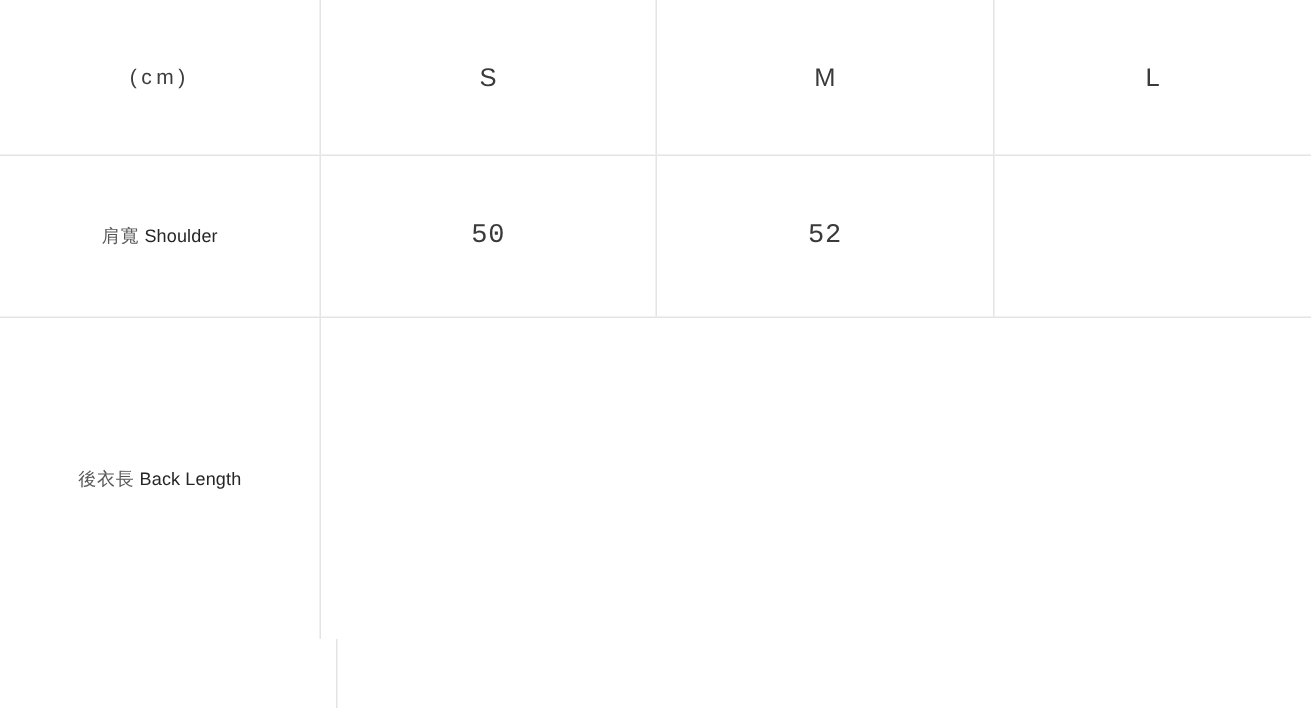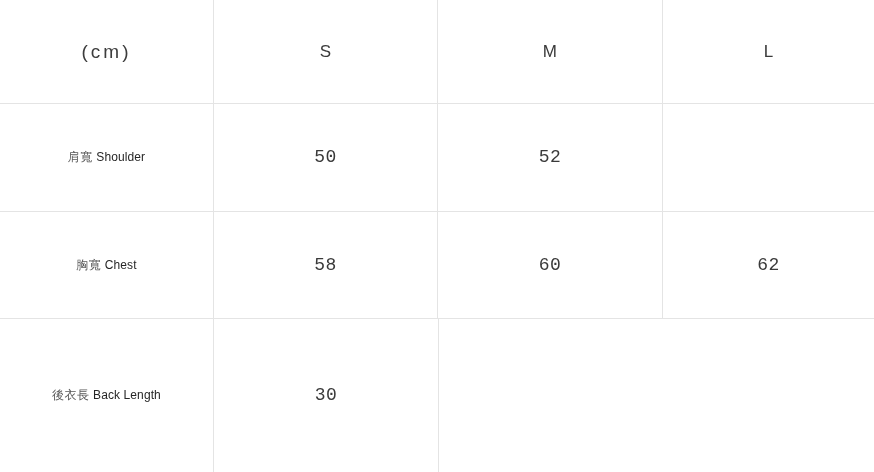--- a/index.html
+++ b/index.html
@@ -26,21 +26,21 @@
 
   .chart-row {
     display: flex;
     width: 100%;
     box-sizing: border-box;
     border-bottom: 1px solid #e4e4e4;
   }
   .chart-row.row-header { height: 104px; }
   .chart-row.row-1      { height: 108px; }
   .chart-row.row-2      { height: 107px; }
-  .chart-row.row-3      { height: 153px; border-bottom: none; }
+  .chart-row.row-3      { height: 153px; border-bottom: none; flex-direction: column; }
 
   .cell {
     box-sizing: border-box;
     display: flex;
     align-items: center;
     justify-content: center;
     text-align: center;
     padding: 4px 10px;
     border-right: 1px solid #e4e4e4;
     color: #333333;
@@ -56,21 +56,21 @@
 
   
   .cell.head {
     font-size: 17px;
     color: #3a3a3a;
     letter-spacing: 0.2px;
   }
   .cell.head.col-label {
     letter-spacing: 3px;
     color: #3d3d3d;
-    font-size: 19px;
+    font-size: 14px;
   }
 
   
   .cell.col-label .measure {
     display: inline;
     font-size: 12px;
     line-height: 47px;
   }
   .cell.col-label .measure .cjk {
     color: #585858;
@@ -114,34 +114,20 @@
       <span class="measure"><span class="cjk">肩寬</span><span class="latin">&nbsp;</span><span class="latin">Shoulder</span></span>
     </div>
     <div class="cell col-s">
       <span class="value">50</span>
     </div>
     <div class="cell col-m">
       <span class="value">52</span>
     </div>
   </div>
 
-  <div class="chart-row row-2">
-    <div class="cell col-label">
-      <span class="measure"><span class="cjk">胸寬</span><span class="latin">&nbsp;</span><span class="latin">Chest</span></span>
-    </div>
-    <div class="cell col-s">
-      <span class="value">58</span>
-    </div>
-    <div class="cell col-m">
-      <span class="value">60</span>
-    </div>
-    <div class="cell col-l">
-      <span class="value">62</span>
-    </div>
-  </div>
 
   <div class="chart-row row-3">
     <div class="cell col-label">
       <span class="measure"><span class="cjk">後衣長</span><span class="latin">&nbsp;</span><span class="latin">Back Length</span></span>
     </div>
     <div class="cell col-m">
       <span class="value">30</span>
     </div>
   </div>
 

